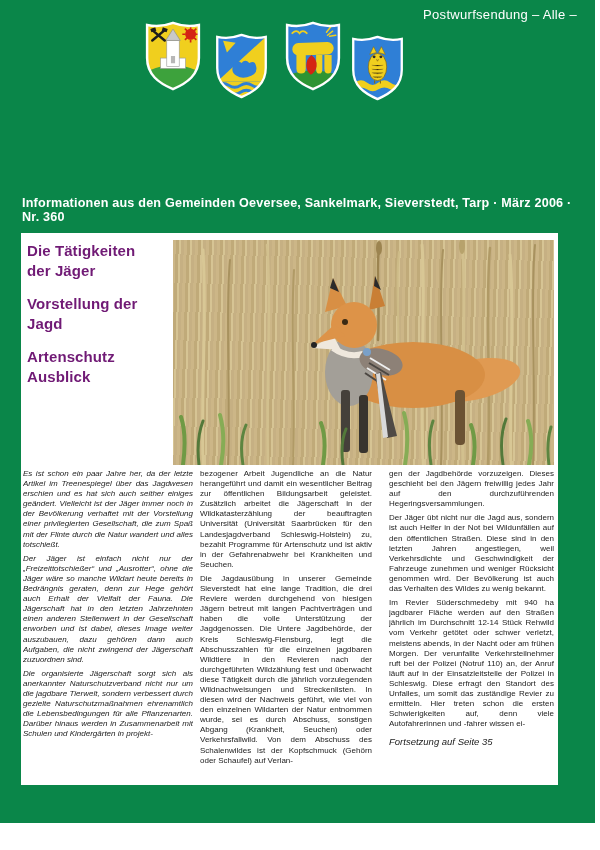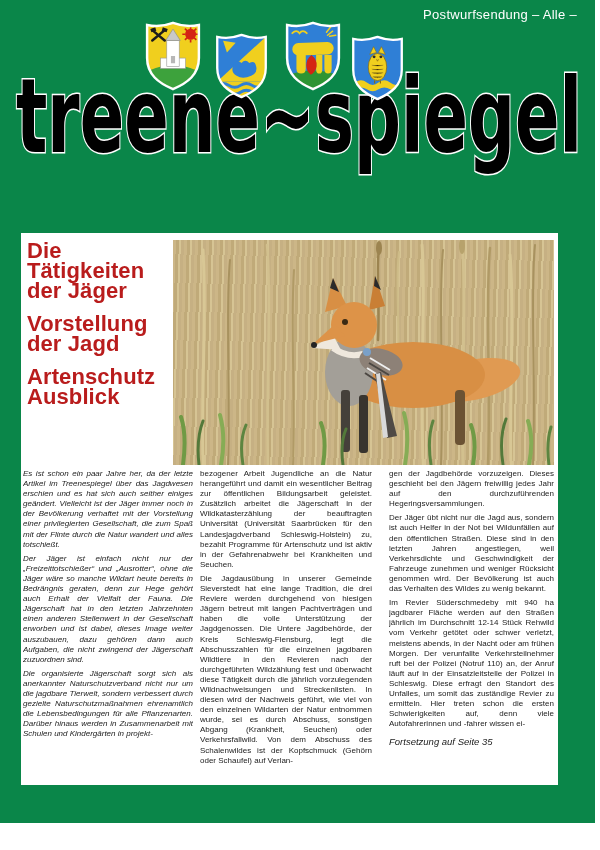--- a/index.html
+++ b/index.html
@@ -12,21 +12,21 @@
 
   .masthead { position:absolute; left:12px; top:28px; width:575px; height:160px; }
   .crest-row { position:absolute; left:144px; top:20px; width:270px; height:92px; }
   .crest { position:absolute; }
 
   .subtitle { position:absolute; left:22px; top:196px; width:560px; color:#fff; font-size:12.6px; font-weight:700; letter-spacing:.2px; }
 
   .content-box { position:absolute; left:21px; top:233px; width:537px; height:552px; background:#ffffff; }
 
   .headlines { position:absolute; left:6px; top:8px; width:132px; }
-  .headlines h2 { color:#b91c1c; font-size:22px; line-height:20px; font-weight:700; margin-bottom:13px; letter-spacing:.1px; }
+  .headlines h2 { color:#701a75; font-size:15px; line-height:20px; font-weight:700; margin-bottom:13px; letter-spacing:.1px; }
 
   .photo { position:absolute; left:152px; top:7px; width:381px; height:225px; overflow:hidden;
            background:repeating-linear-gradient(92deg,#ccb687 0 3px,#c0aa79 3px 6px,#d6c494 6px 8px,#c6b083 8px 11px); }
   .photo svg { display:block; }
 
   .columns { position:absolute; top:236px; height:312px; overflow:hidden; color:#222;
              font-size:8px; line-height:10.1px; text-align:justify; hyphens:auto; }
   .col1 { left:2px;  width:170px;font-style:italic; }
   .col2 { left:179px; width:172px; }
   .col3 { left:368px; width:165px; }
@@ -34,25 +34,20 @@
   .continuation { text-align:left; font-style:italic; font-size:9.5px; margin-top:8px; color:#222; }
 </style>
 </head>
 <body>
 
 <div class="sheet">
   <div class="green-canvas">
 
     <div class="postal">Postwurfsendung – Alle –</div>
 
-    <div class="masthead">
-      <svg width="575" height="160" viewBox="0 0 575 160">
-        <text x="287" y="124" text-anchor="middle" textLength="566" lengthAdjust="spacingAndGlyphs" font-family="'DejaVu Sans', sans-serif" font-weight="bold" font-size="103" fill="#000" stroke="#fff" stroke-width="3" paint-order="stroke">treene~spiegel</text>
-      </svg>
-    </div>
 
     <div class="crest-row">
 
       <svg class="crest" style="left:0;top:0" width="58" height="72" viewBox="0 0 56 68">
         <defs>
             <clipPath id="c1">
               <path d="M3 4 C12 6 20 5 28 2 C36 5 44 6 53 4 L53 36 C53 52 42 60 28 66 C14 60 3 52 3 36 Z"></path>
             </clipPath>
           </defs>
         <g clip-path="url(#c1)">
@@ -132,20 +127,21 @@
           <path d="M27 25 l1 2 l1 -2" fill="none" stroke="#8a6d12" stroke-width="0.8"></path>
           <g stroke="#b99a22" stroke-width="0.7">
             <path d="M22 31 q6 2 12 0 M22 35 q6 2 12 0 M22 39 q6 2 12 0 M23 43 q5 2 10 0"></path>
           </g>
           <path d="M25 47 v3 M31 47 v3" stroke="#8a6d12" stroke-width="1.2"></path>
         </g>
         <path d="M3 4 C12 6 20 5 28 2 C36 5 44 6 53 4 L53 36 C53 52 42 60 28 66 C14 60 3 52 3 36 Z" fill="none" stroke="#ffffff" stroke-width="2.4"></path>
       </svg>
     </div>
 
+    <div class="subtitle">Informationen aus den Gemeinden Oeversee, Sankelmark, Sieverstedt, Tarp · März 2006 · Nr. 360</div>
 
     <div class="content-box">
 
       <div class="headlines">
         <h2>Die Tätigkeiten der Jäger</h2>
         <h2>Vorstellung der Jagd</h2>
         <h2>Artenschutz Ausblick</h2>
       </div>
 
       <div class="photo">

